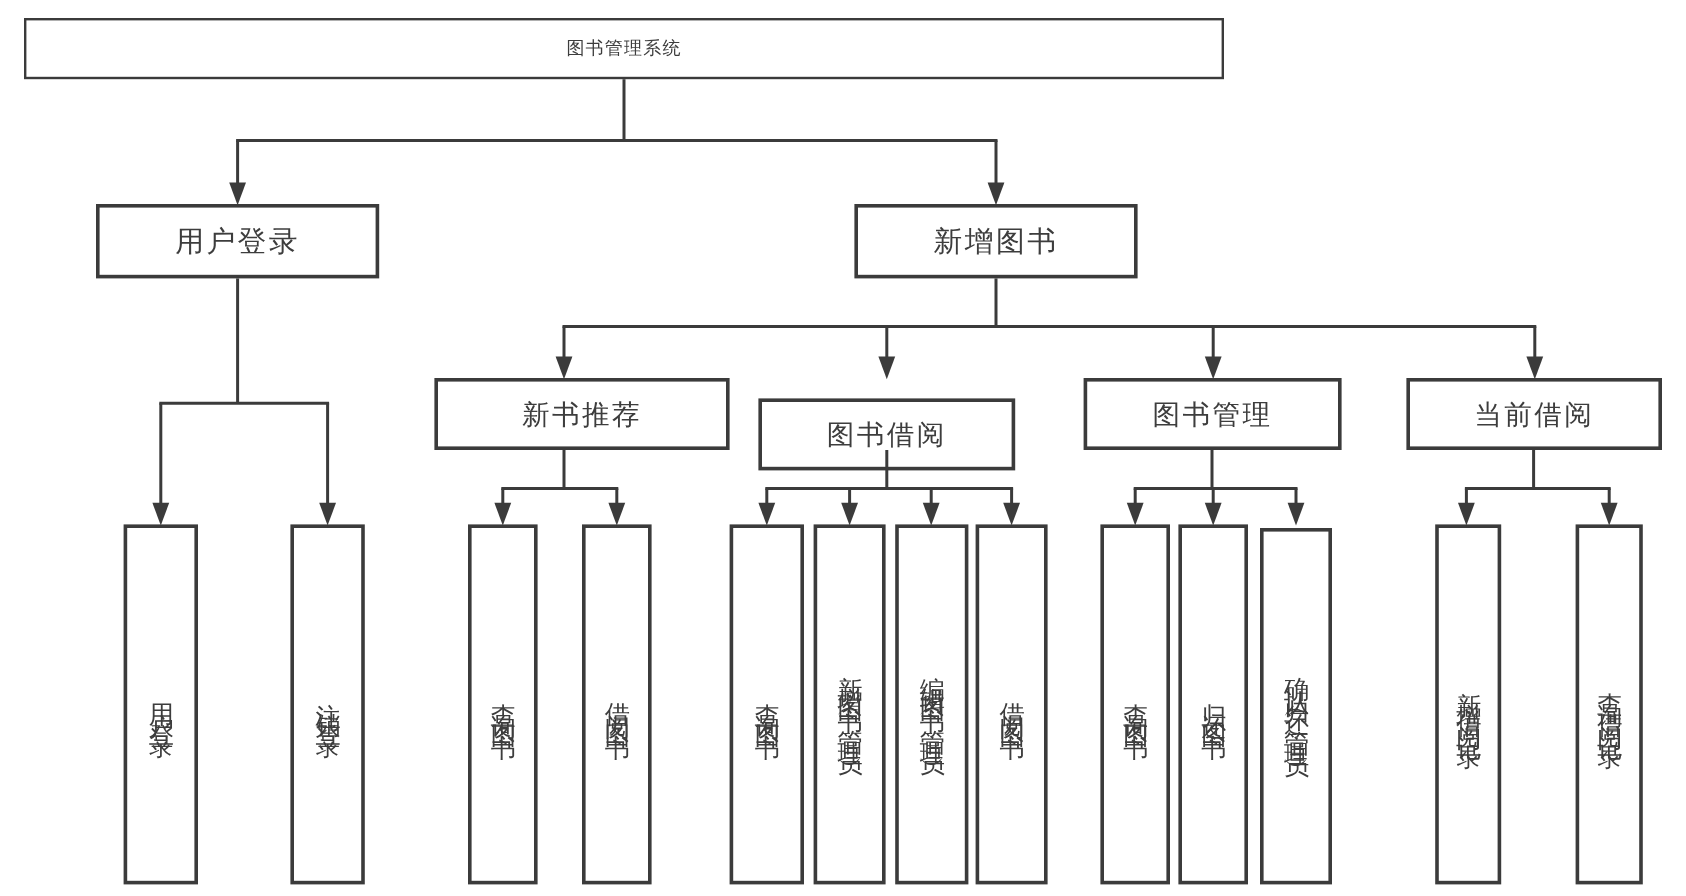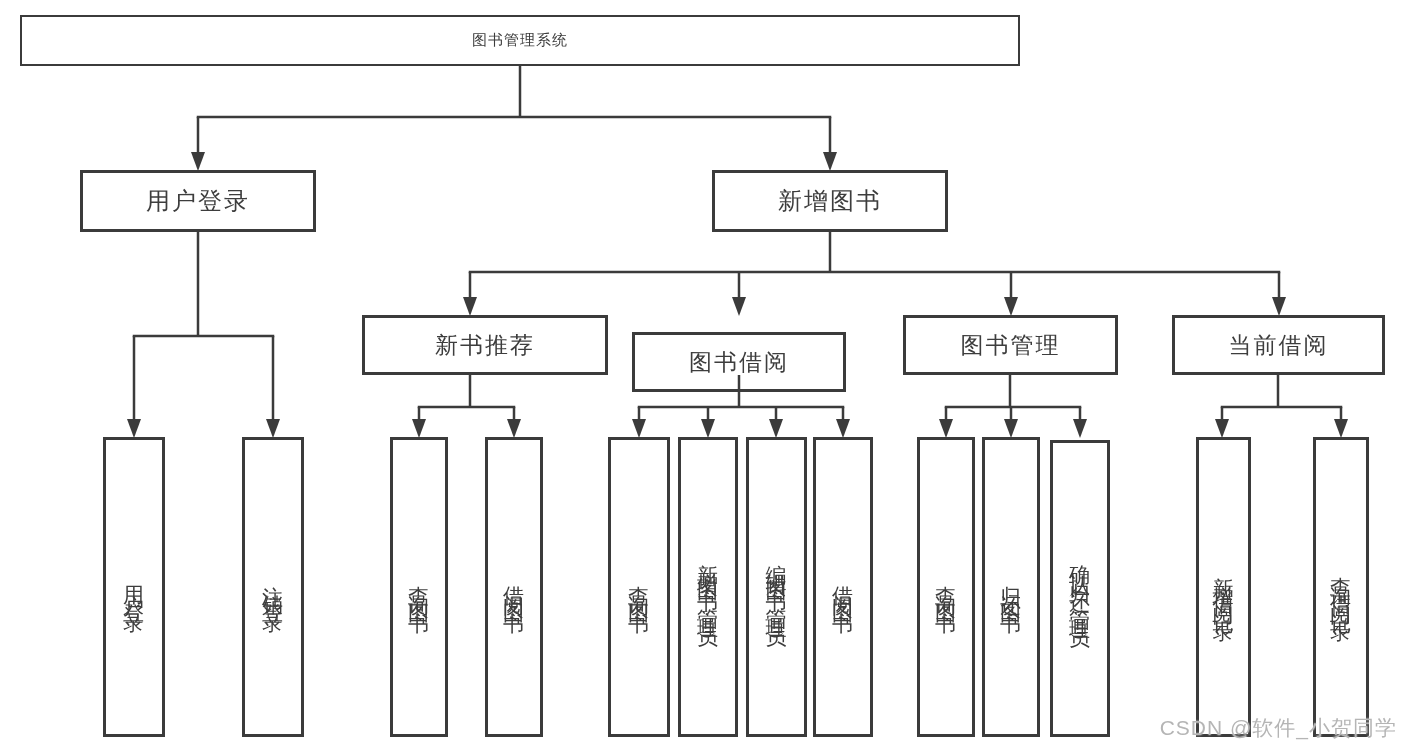--- a/index.html
+++ b/index.html
@@ -194,15 +194,14 @@
     <span class="vtext">确认归还（管理员）</span>
   </div>
 
   <div class="node leaf" style="left:1196px; top:437px; width:55px; height:300px;">
     <span class="vtext">新增借阅记录</span>
   </div>
   <div class="node leaf" style="left:1313px; top:437px; width:56px; height:300px;">
     <span class="vtext">查询借阅记录</span>
   </div>
 
-  <div class="watermark">CSDN @软件_小贺同学</div>
 
 </div>
 
 </body></html>

